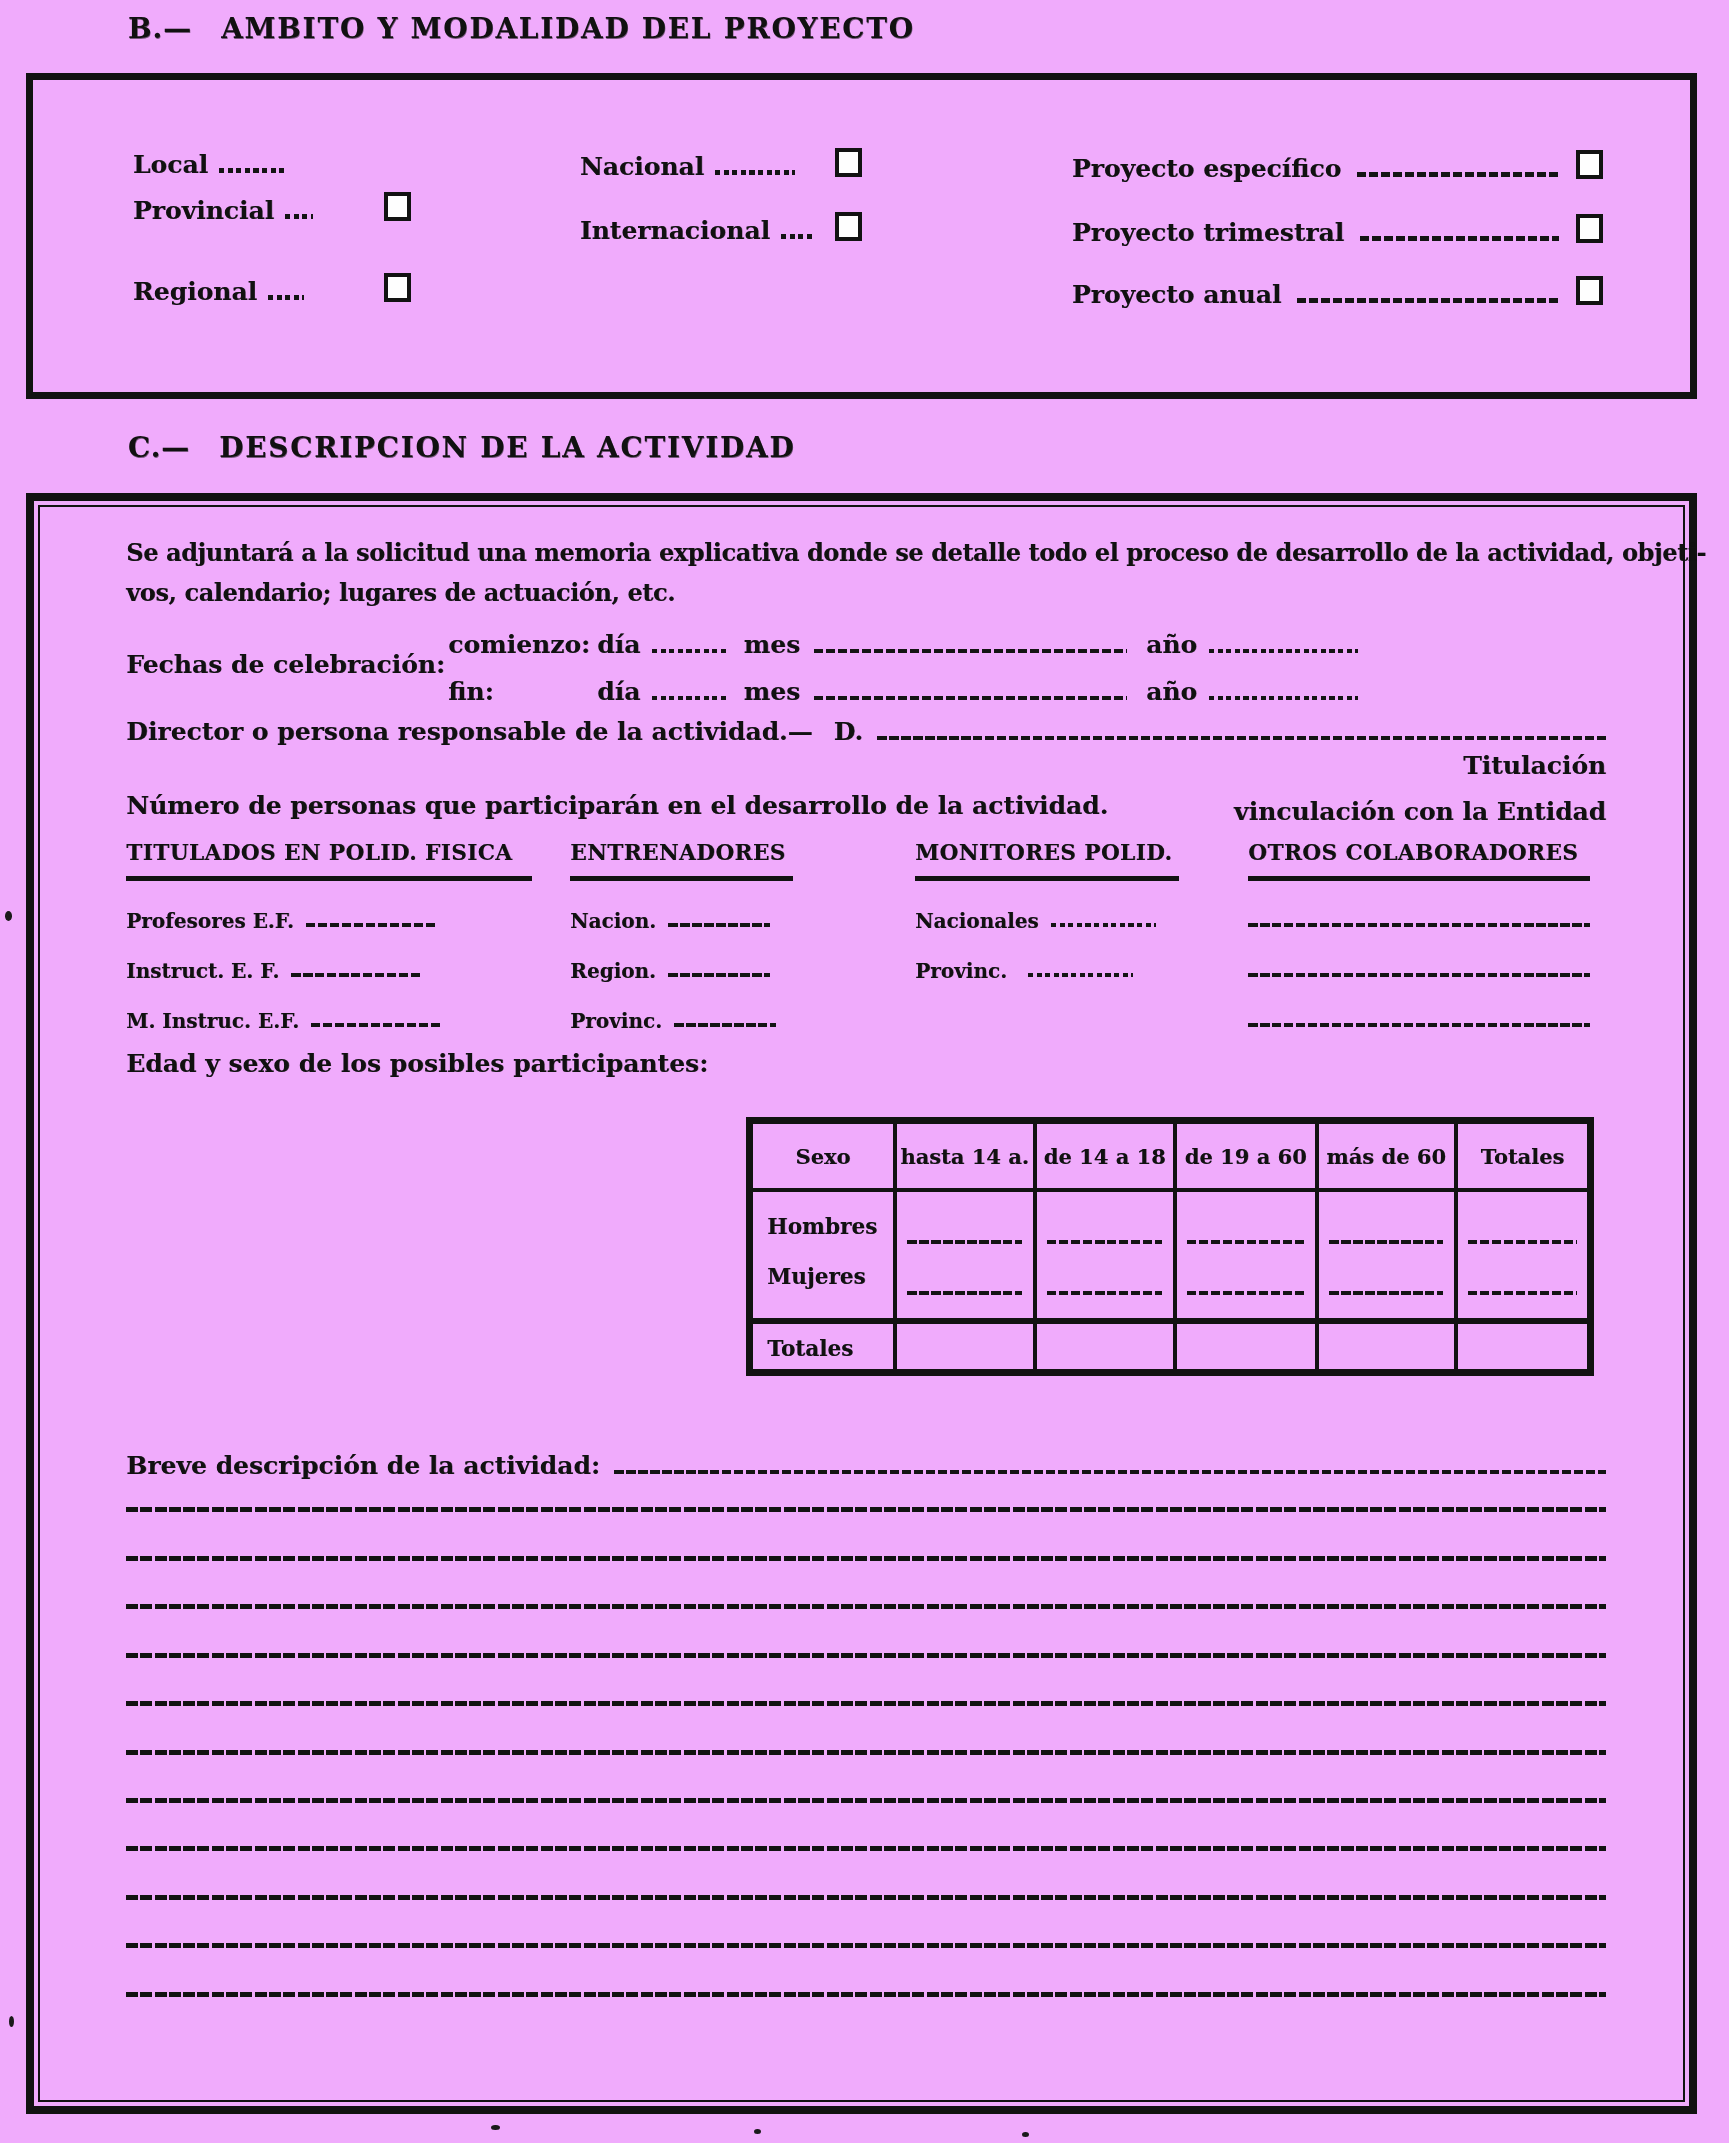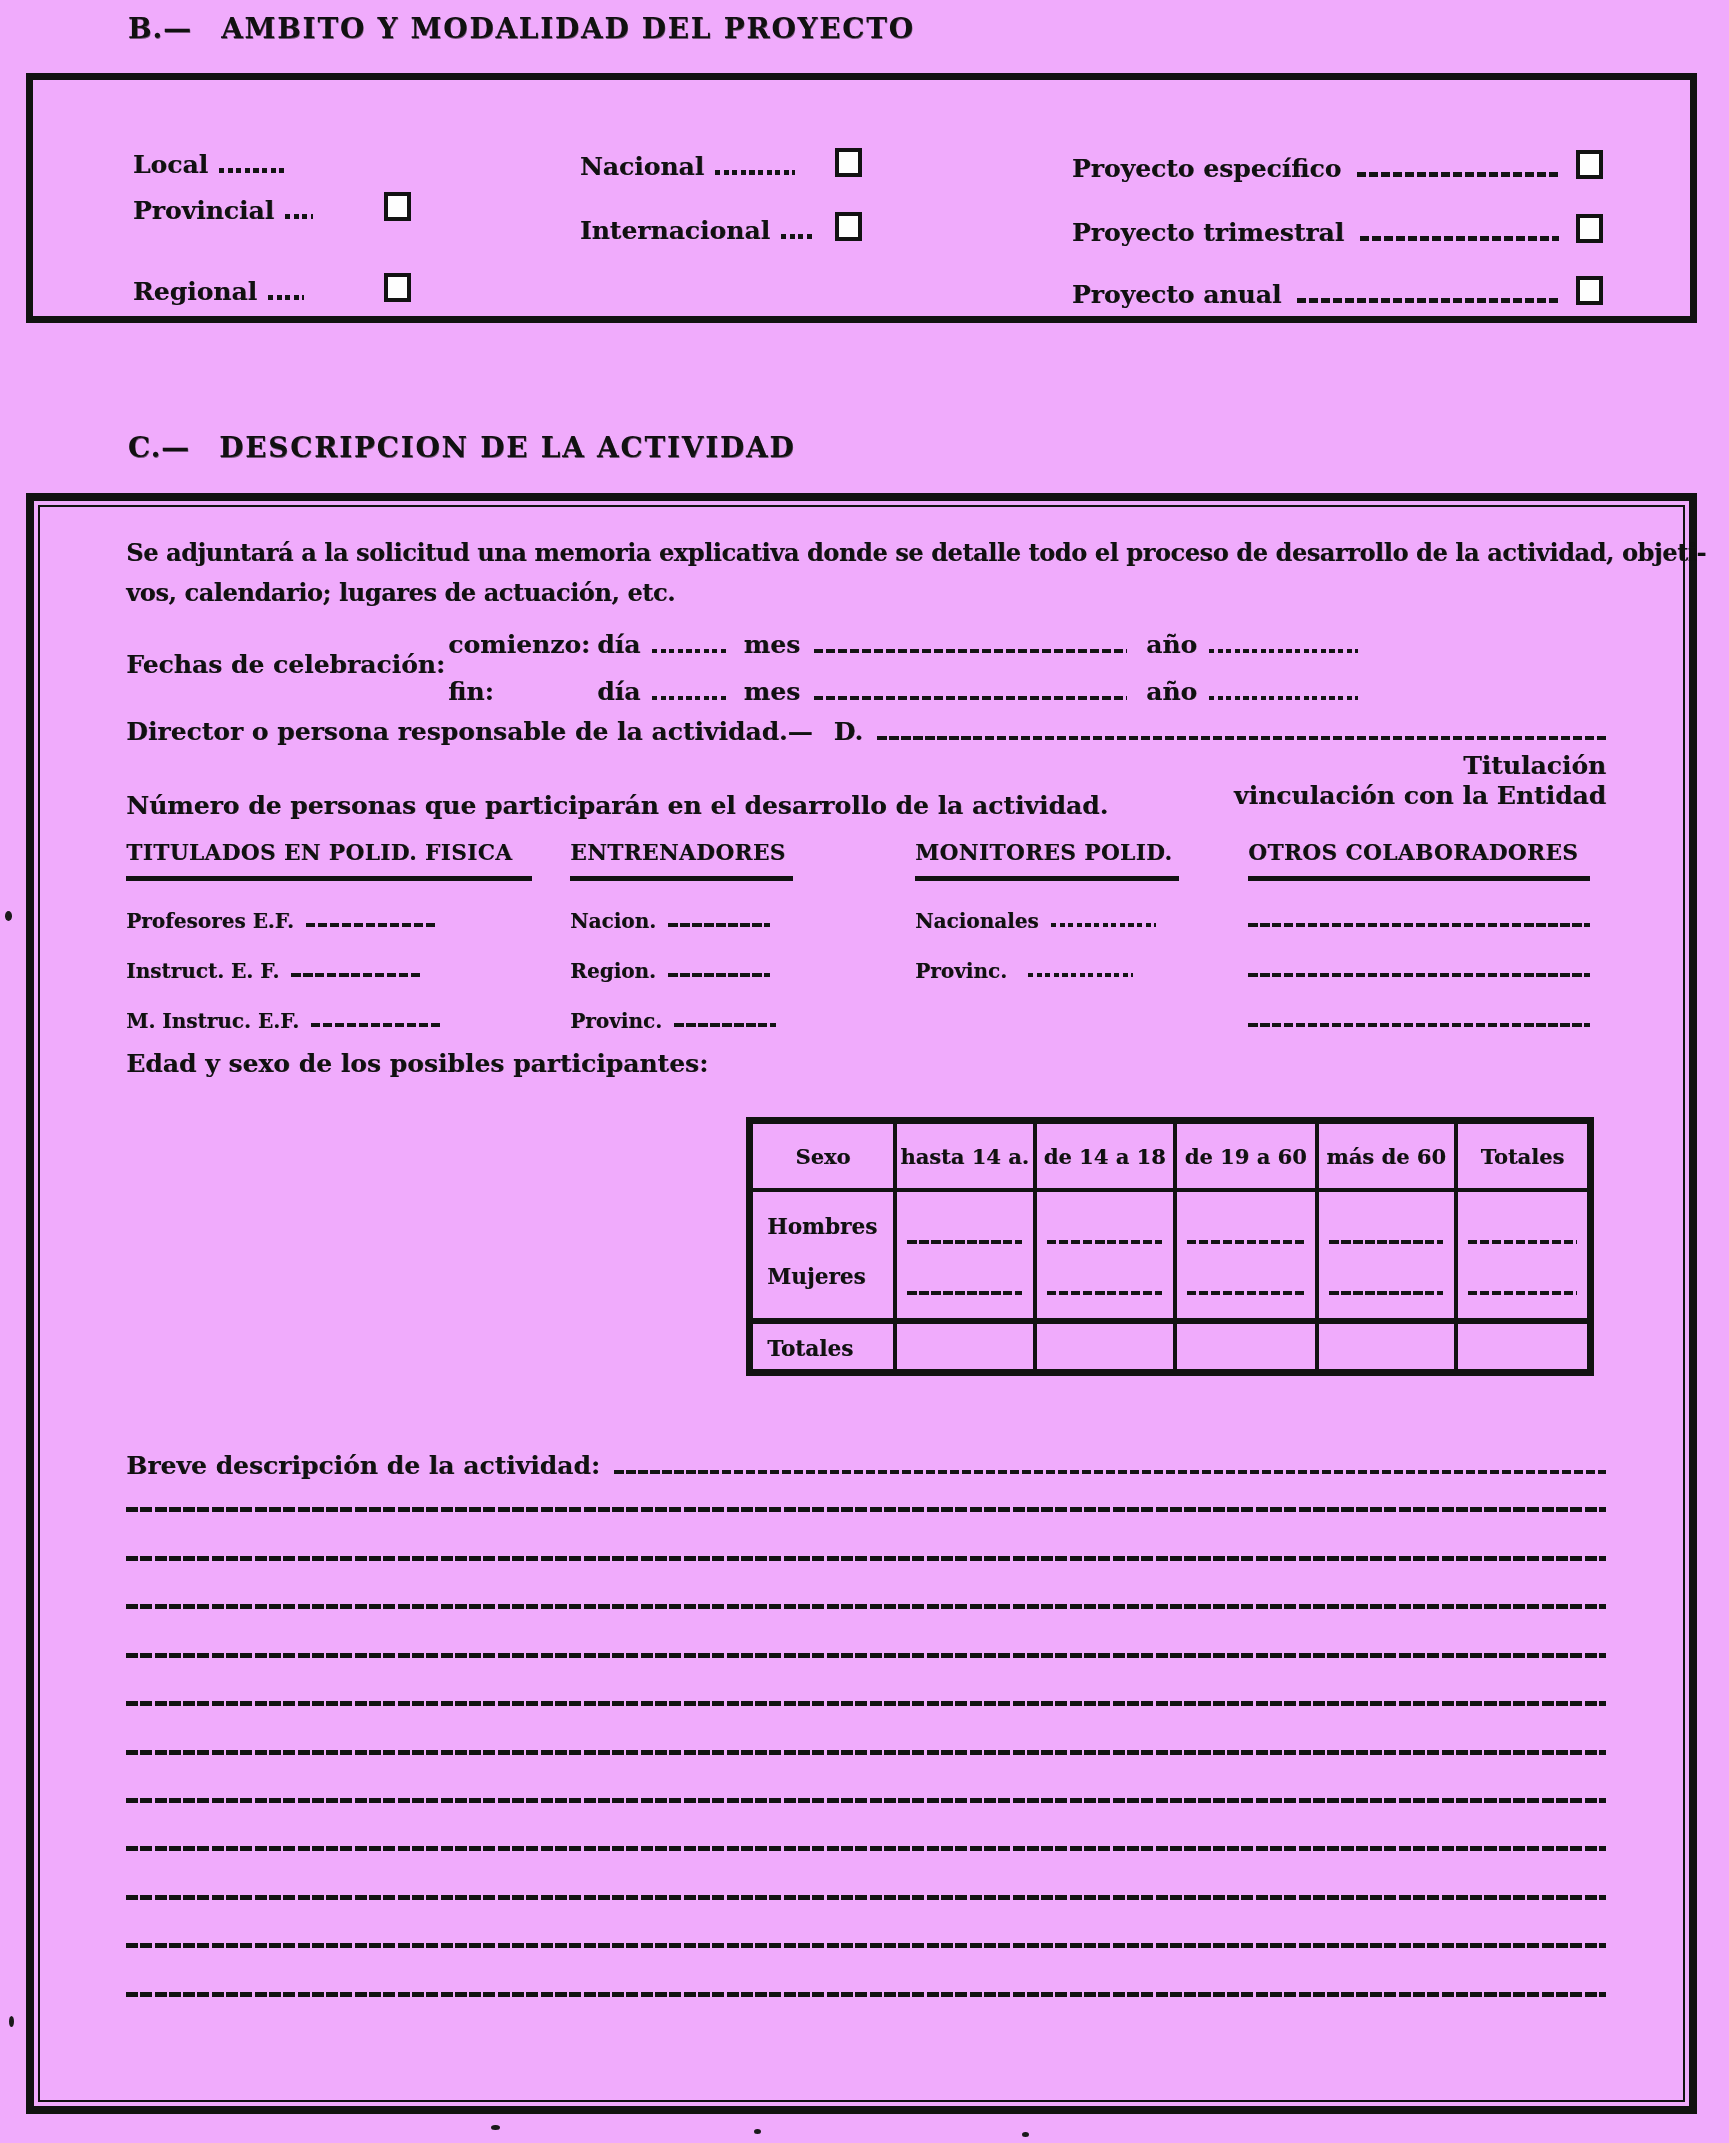--- a/index.html
+++ b/index.html
@@ -18,21 +18,21 @@
   
   .sec-heading {
     position:absolute;
     font-size: 28px; letter-spacing: 0.9px; white-space: nowrap;
     text-shadow: 0.5px 0.5px 0 rgba(17,17,17,0.55);
   }
   .sec-title { margin-left: 29px; letter-spacing: 1.7px; }
 
   
   .box-b {
-    position:absolute; left:26px; top:73px; width:1671px; height:250px;
+    position:absolute; left:26px; top:73px; width:1671px; height:326px;
     border: 7.8px solid #121212;
   }
   .box-c {
     position:absolute; left:26px; top:493px; width:1671px; height:1621px;
     border: 8.6px solid #121212;
   }
   .box-c-inner {
     position:absolute; inset:4.3px;
     border: 2.6px solid #121212;
   }
@@ -220,21 +220,21 @@
 
       <div class="crow" style="left:86px; top:206px; width:1480px;">
         <span class="txt">Director o persona responsable de la actividad.—</span>
         <span class="txt" style="margin-left:21px;">D.</span>
         <span class="fl grow" style="margin-left:14px;"></span>
       </div>
 
       <div class="crow" style="left:86px; top:246px; width:1480px;flex-direction:column;">
         <span class="txt">Titulación</span>
         <span class="dots" style="width:363px; margin-left:14px;"></span>
-        <span class="txt" style="margin-left:22.5px;">vinculación con la Entidad</span>
+        <span class="txt" style="margin-left:22.5px;margin-top:16px;">vinculación con la Entidad</span>
         <span class="fl grow" style="margin-left:14px;"></span>
       </div>
 
       <div class="abs txt" style="left:86px; top:285px;">Número de personas que participarán en el desarrollo de la actividad.</div>
 
       <div class="staff">
 
         <div class="scol" style="left:0; width:406px;">
           <div class="shead">TITULADOS EN POLID. FISICA</div>
           <div class="srow">

